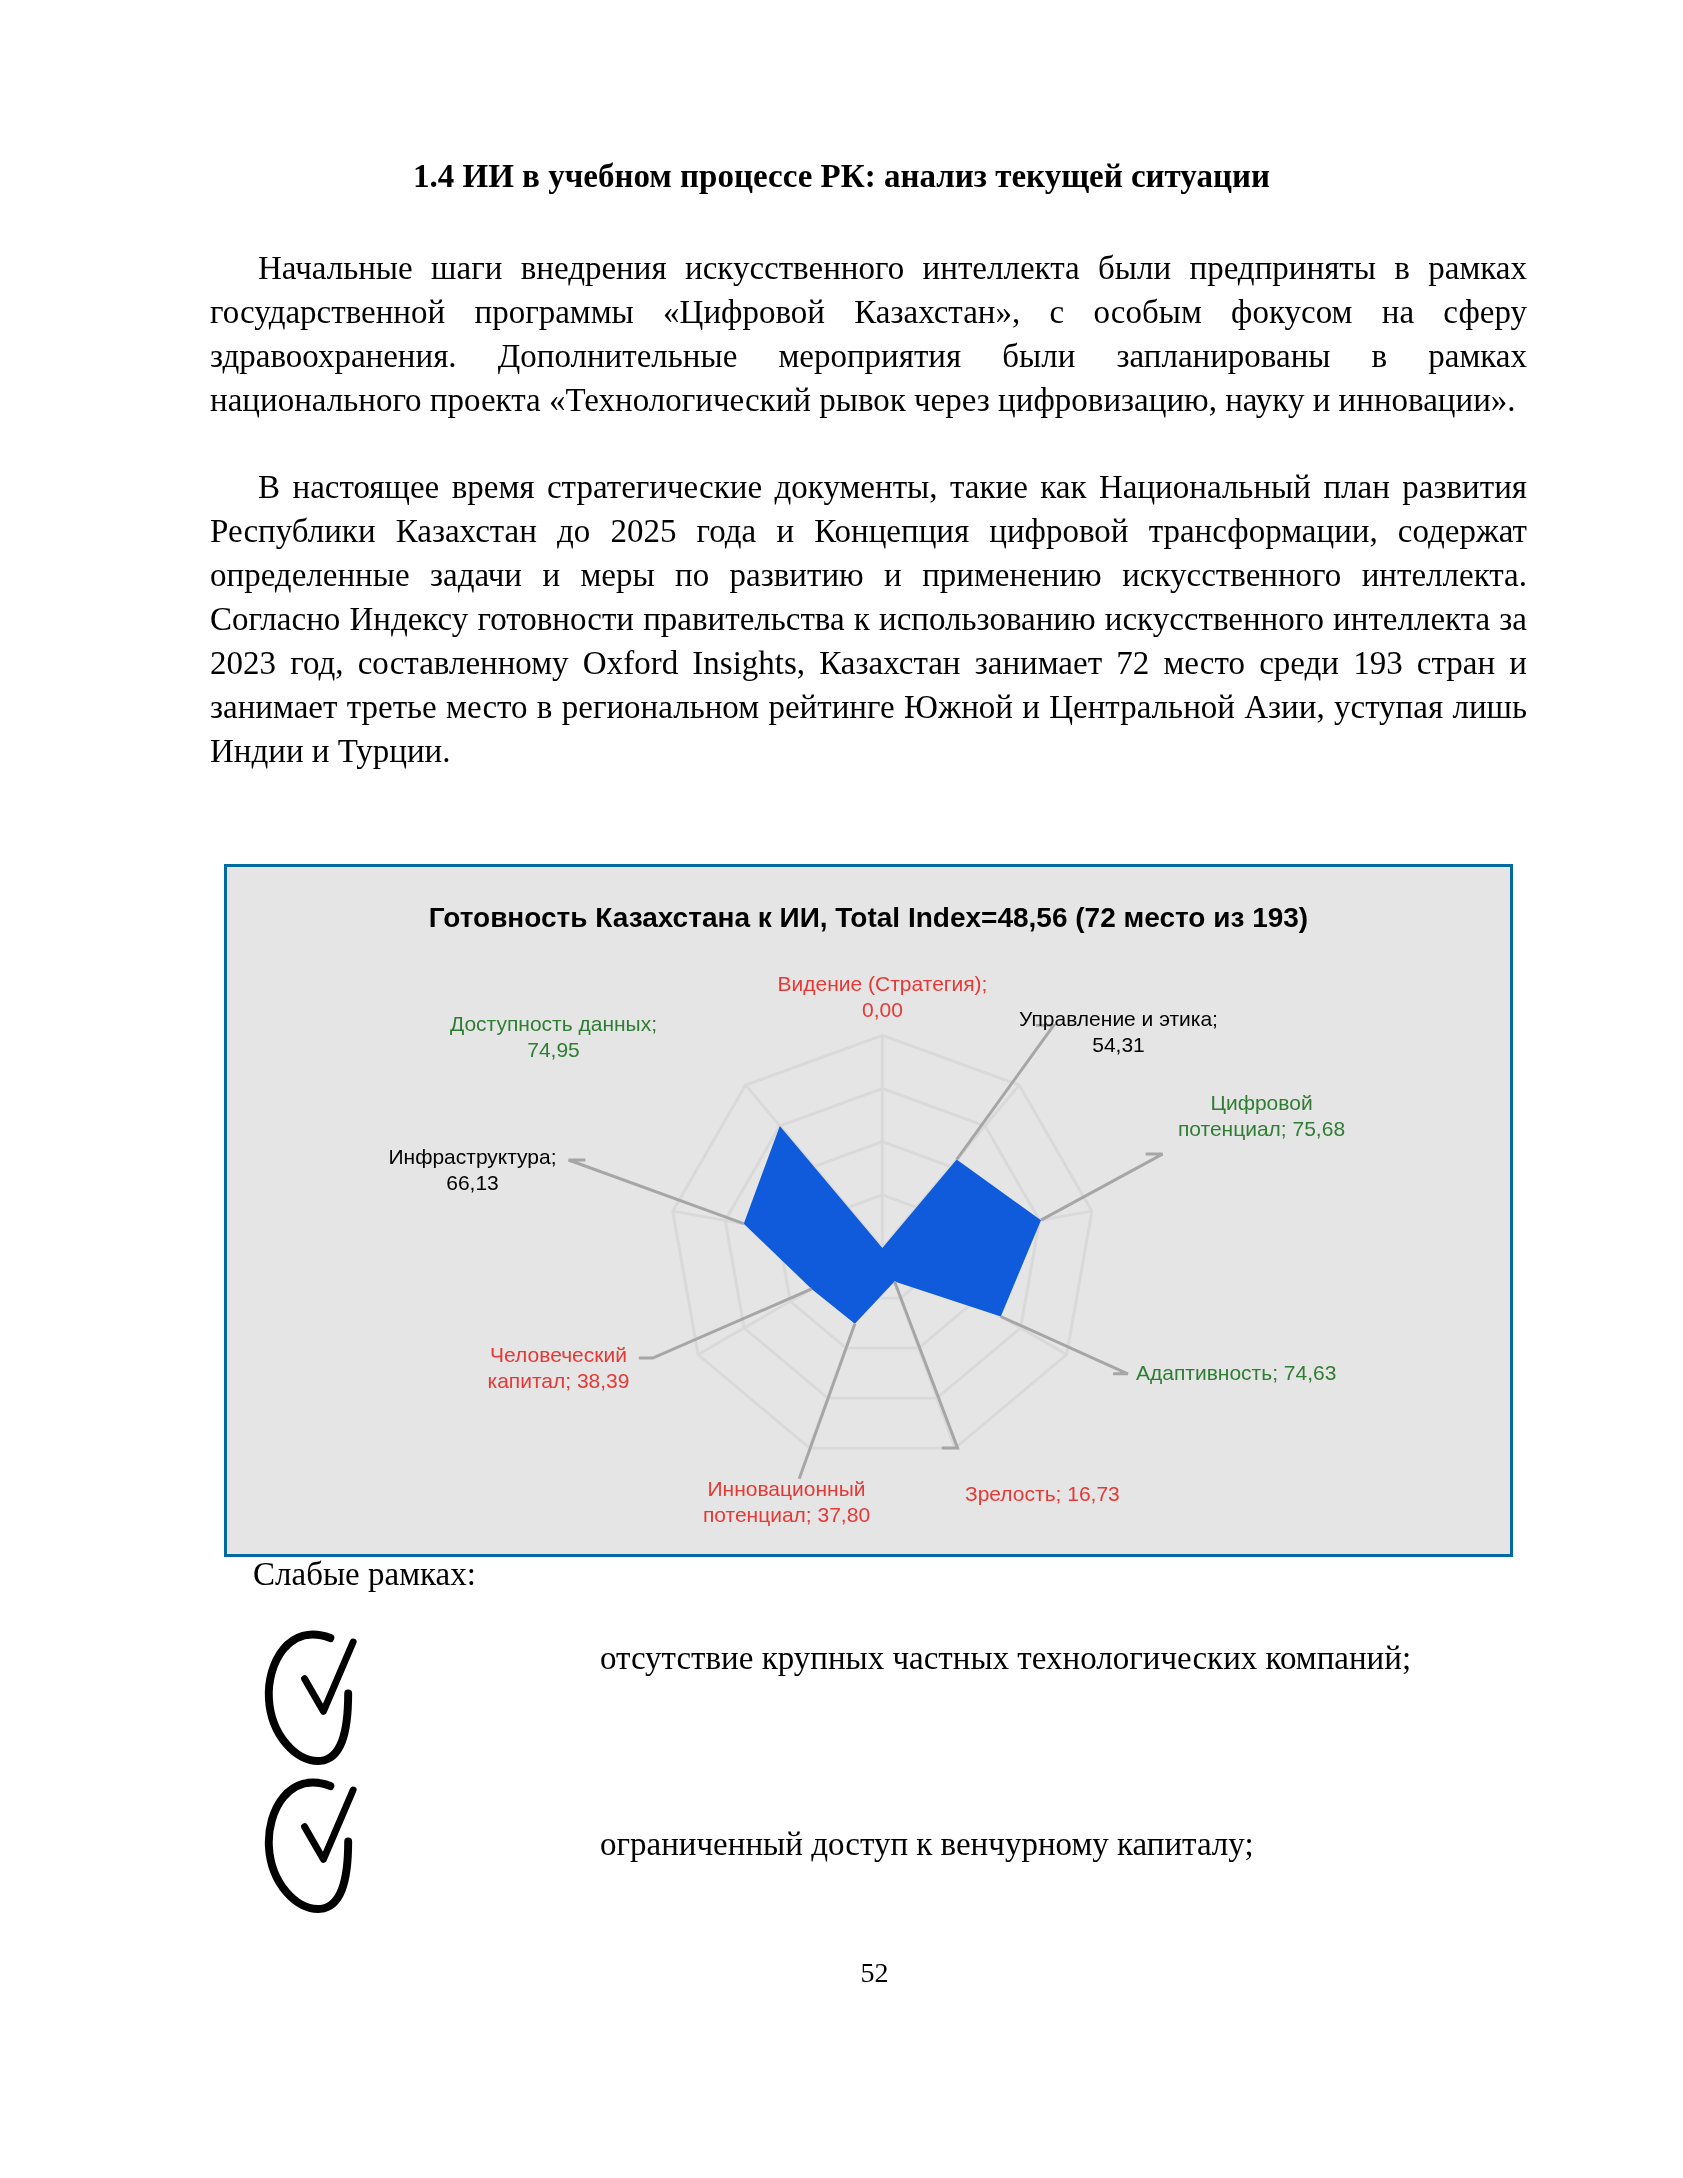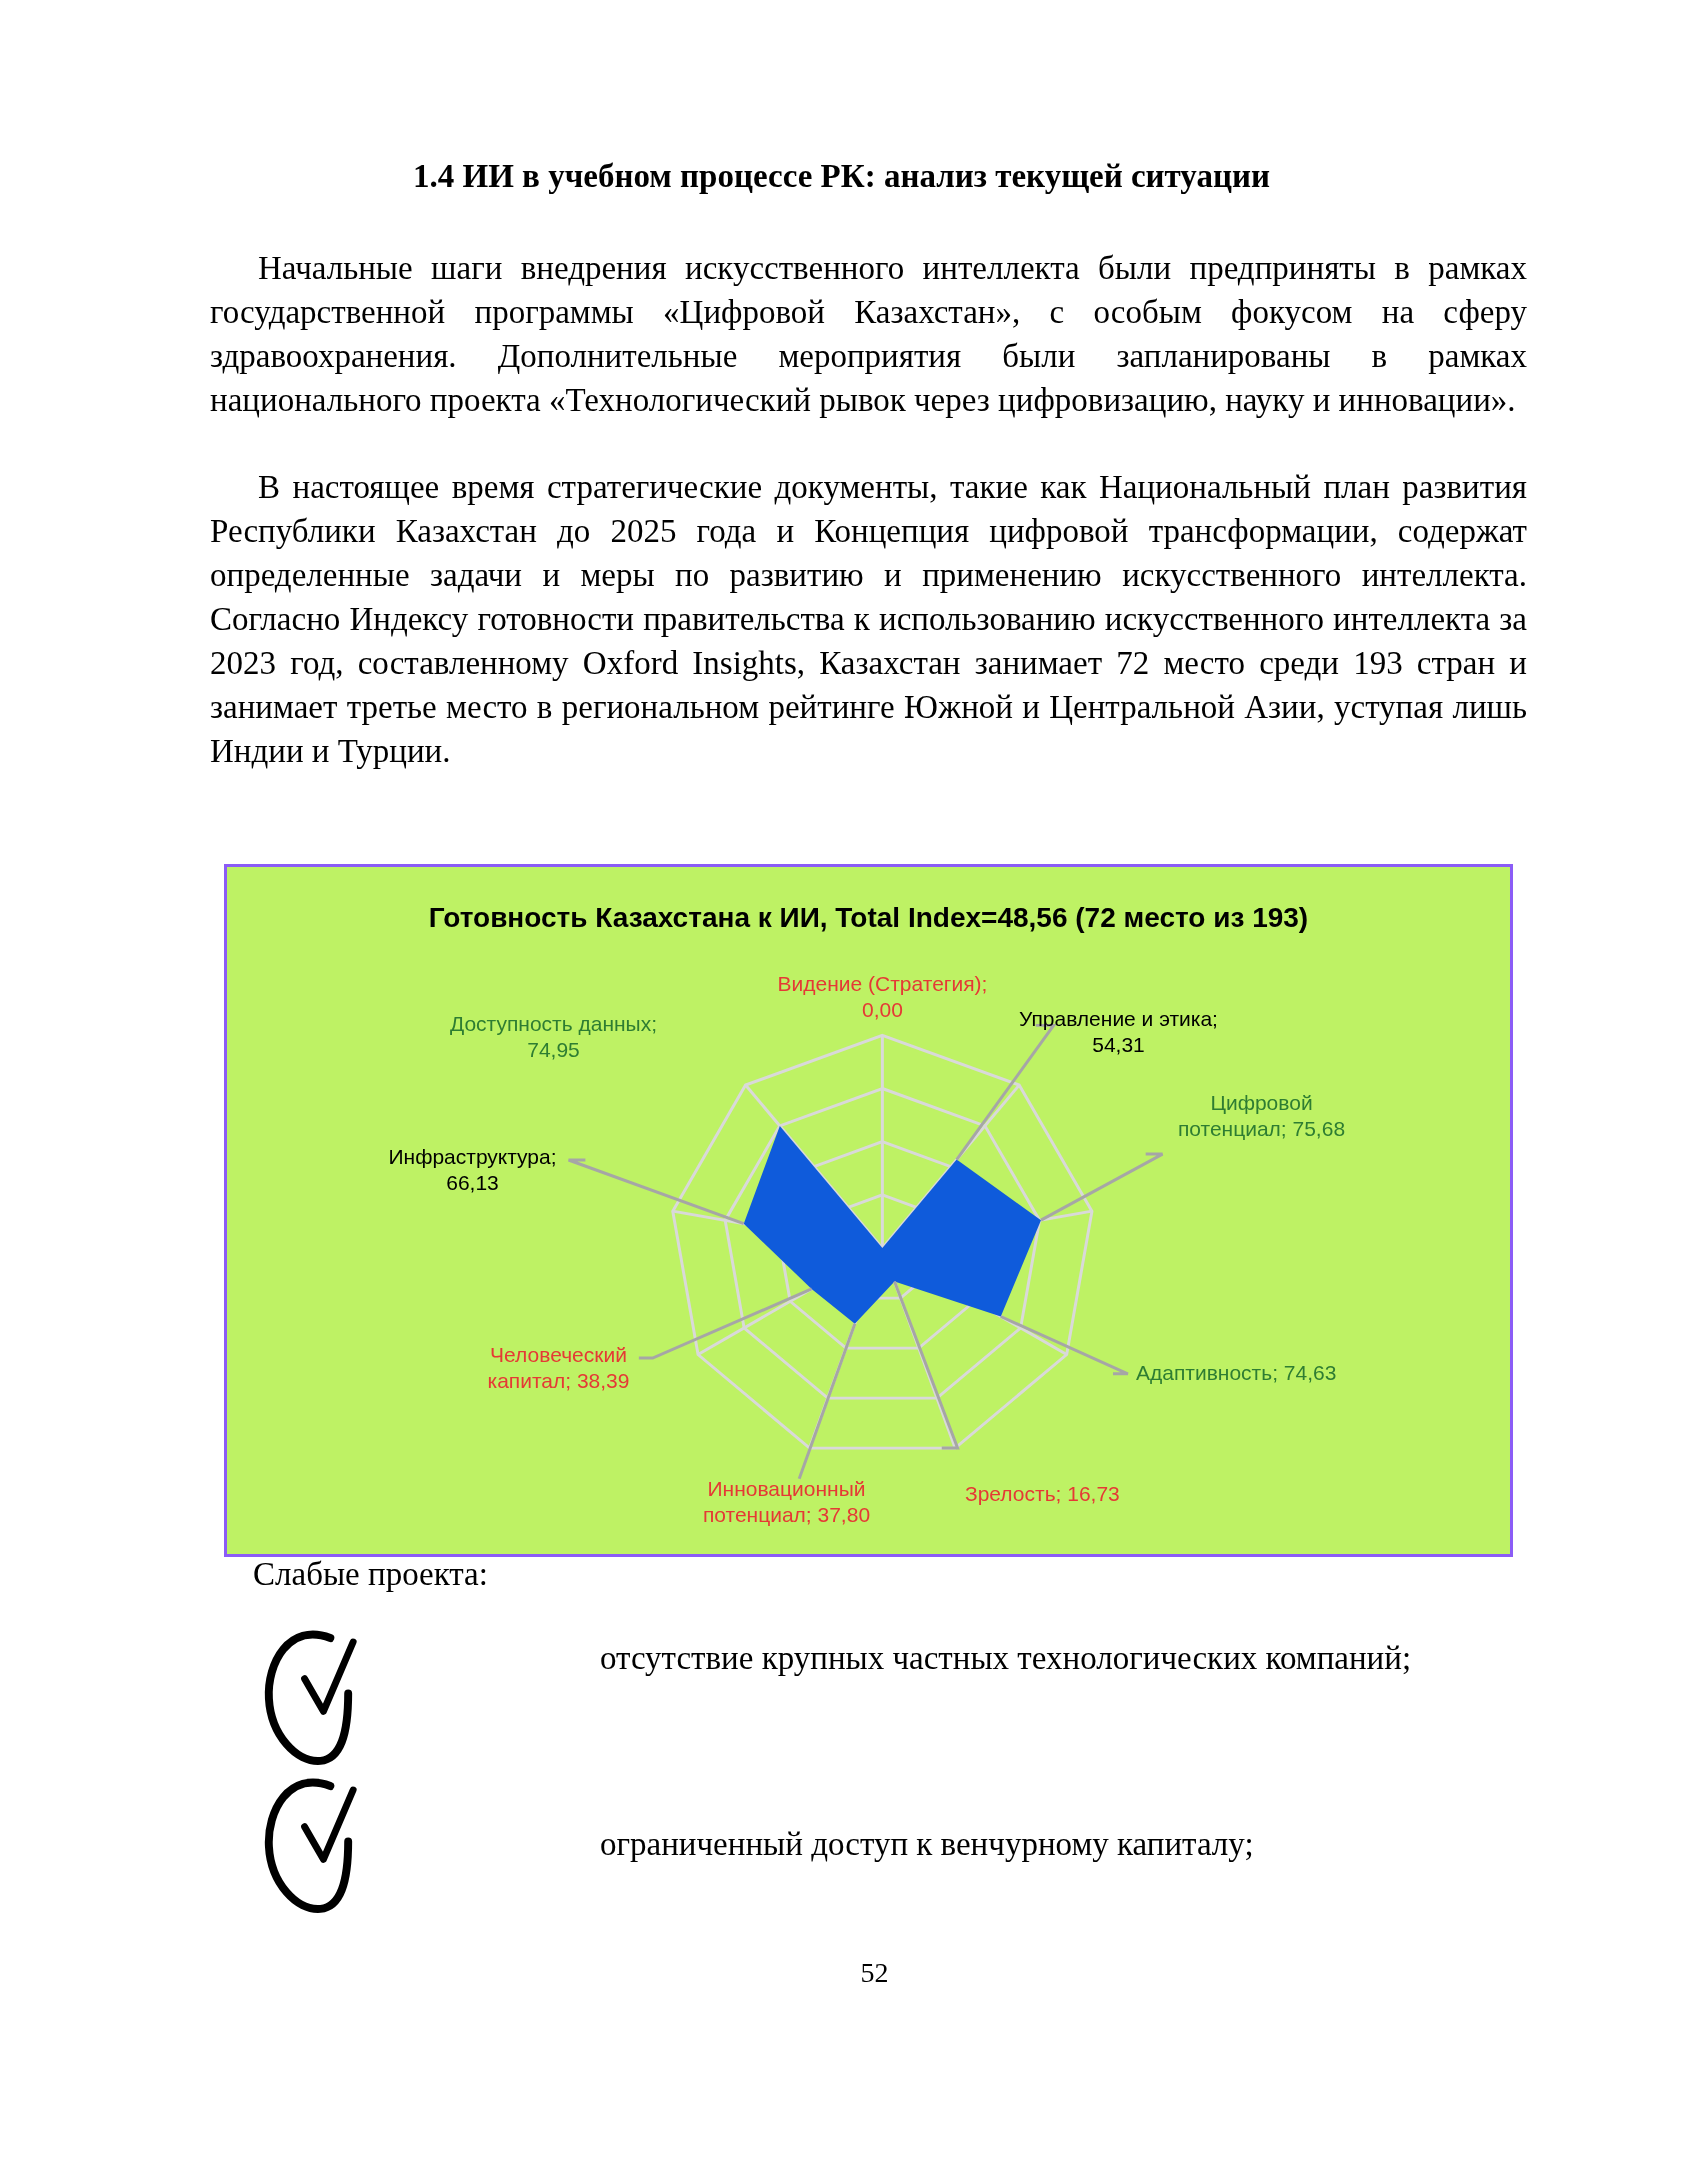--- a/index.html
+++ b/index.html
@@ -5,21 +5,21 @@
   html, body { margin: 0; padding: 0; background: #ffffff; }
   body { width: 1683px; height: 2178px; position: relative; overflow: hidden;
          font-family: "Liberation Serif", serif; color: #000; }
   .heading { position: absolute; top: 158px; left: 0; width: 1683px; text-align: center;
              font-weight: bold; font-size: 33px; }
   .para { position: absolute; left: 210px; width: 1317px; font-size: 33px; line-height: 44px;
           text-align: justify; text-indent: 48px; margin: 0; }
   #p1 { top: 246px; }
   #p2 { top: 465px; }
   .chart-box { position: absolute; left: 224px; top: 864px; width: 1283px; height: 687px;
-               border: 3px solid #8b5cf6; background: #bef264; }
+               border: 3px solid #0369a1; background: #e5e5e5; }
   .chart-title { position: absolute; left: 0; top: 35px; width: 100%; text-align: center;
                  font-family: "Liberation Sans", sans-serif; font-weight: bold; font-size: 28px; color: #000; }
   svg.radar { position: absolute; left: 0; top: 0; }
   .lbl { position: absolute; font-family: "Liberation Sans", sans-serif; font-size: 21px;
          line-height: 26px; text-align: center; white-space: nowrap; }
   .weak-title { position: absolute; left: 253px; top: 1556px; font-size: 33px; }
   .item { position: absolute; left: 0; width: 1683px; }
   .item .check { position: absolute; left: 259px; width: 218px; height: 144px; }
   .item .txt { position: absolute; left: 600px; width: 881px; font-size: 33px; line-height: 44px; text-align: justify; }
   .pagenum { position: absolute; top: 1957px; left: 0; width: 1683px; text-align: center; font-size: 28px; padding-left: 33px; }
@@ -87,21 +87,21 @@
         <div>Инфраструктура;</div>
         <div>66,13</div>
       </div>
       <div class="lbl" style="color: rgb(46, 125, 50); top: 144px; left: 178px; width: 297px;">
         <div>Доступность данных;</div>
         <div>74,95</div>
       </div>
     </div>
 </div>
 
-<div class="weak-title">Слабые проекта:</div>
+<div class="weak-title">Слабые рамках:</div>
 
 <div class="item" style="top:1624px;">
   <svg class="check" viewBox="0 0 220 145">
     <path d="M 72 14 C 30 -2, 8 40, 10 75 C 12 112, 38 140, 62 138 C 82 136, 90 112, 90 70" fill="none" stroke="#000" stroke-width="8" stroke-linecap="round"></path>
     <path d="M 46 55 L 65 88 L 95 18" fill="none" stroke="#000" stroke-width="7" stroke-linecap="round" stroke-linejoin="round"></path>
   </svg>
   <div class="txt" style="top:12px;">отсутствие крупных частных технологических компаний;</div>
 </div>
 
 <div class="item" style="top:1772px;">

